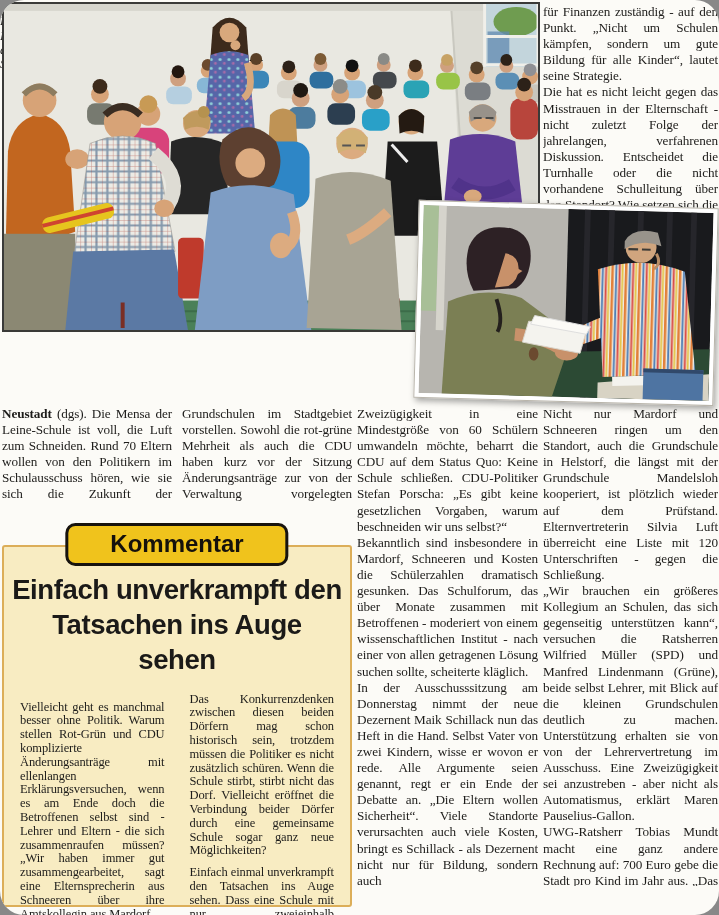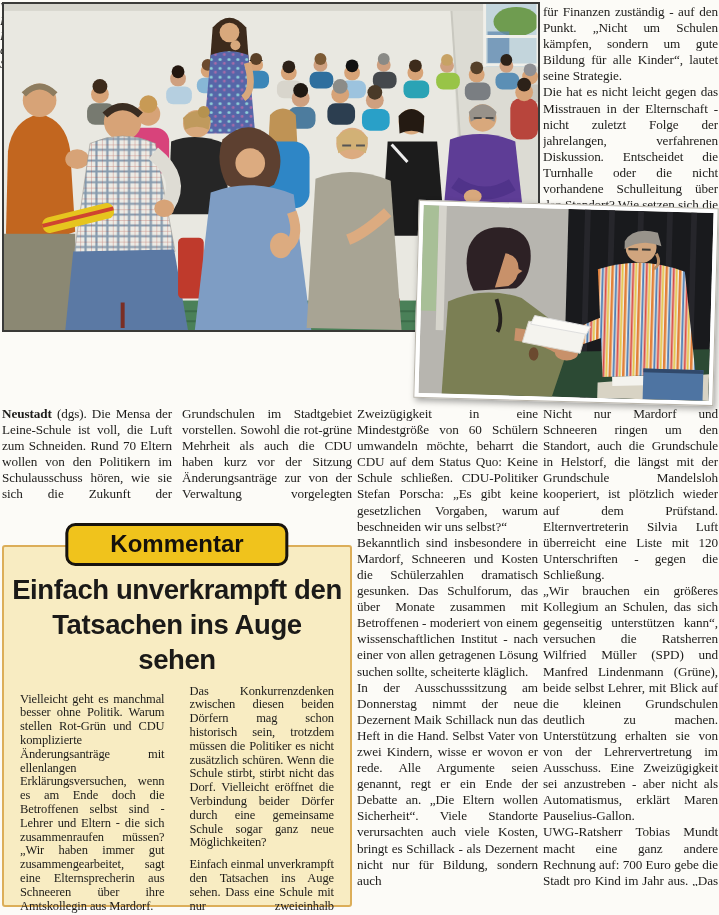--- a/index.html
+++ b/index.html
@@ -5,20 +5,21 @@
   :root{
     --badge-yellow:#f0c31c; --badge-border:#17130e; --box-bg:#f8ecc2; --box-border:#dcae59;
     --ink:#1d1c1a; --paper:#fcfbf7;
   }
   *{margin:0;padding:0;box-sizing:border-box;}
   html,body{background:#888;}
   .page{
     position:relative;width:719px;height:915px;margin:0 auto;
     background:var(--paper);color:var(--ink);overflow:hidden;
     font-family:"Liberation Serif","DejaVu Serif",serif;
+    border-radius:24px;
   }
   
   figure{position:absolute;}
   .photo-main{left:2px;top:2px;width:538px;height:330px;border:2px solid #3a3a38;background:#e9e8e1;}
   .photo-main svg{display:block;width:100%;height:100%;}
   .photo-inset{
     left:416px;top:204px;width:300px;height:198px;z-index:5;
     background:#fff;border:1px solid #b9b5ab;padding:4px;
     transform:rotate(1.6deg);box-shadow:2px 3px 6px rgba(0,0,0,.35);
   }
@@ -39,21 +40,21 @@
     position:absolute;left:2px;top:545px;width:350px;height:362px;z-index:2;
     background:var(--box-bg);border:2px solid var(--box-border);border-radius:3px;
   }
   .badge{
     position:absolute;top:-24px;left:50%;transform:translateX(-50%);
     background:var(--badge-yellow);border:3px solid var(--badge-border);border-radius:10px;
     font-family:"Liberation Sans","DejaVu Sans",sans-serif;font-weight:bold;
     font-size:24px;line-height:1;color:#15110c;padding:6px 42px 7px;white-space:nowrap;
   }
   .kopf{
-    margin:25px 8px 7px;text-align:center;color:#1b1a18;
+    margin:25px 8px 15px;text-align:center;color:#1b1a18;
     font-family:"Liberation Sans","DejaVu Sans",sans-serif;font-weight:600;
     font-size:27.5px;line-height:1.28;letter-spacing:-0.4px;
   }
   .kcols{
     column-count:2;column-gap:9px;padding:0 8px;height:242px;overflow:hidden;
     text-align:justify;font-size:12.5px;line-height:13.8px;letter-spacing:-0.1px;hyphens:auto;
   }
   .kcols p{margin:8px;}
 </style>
 </head>

